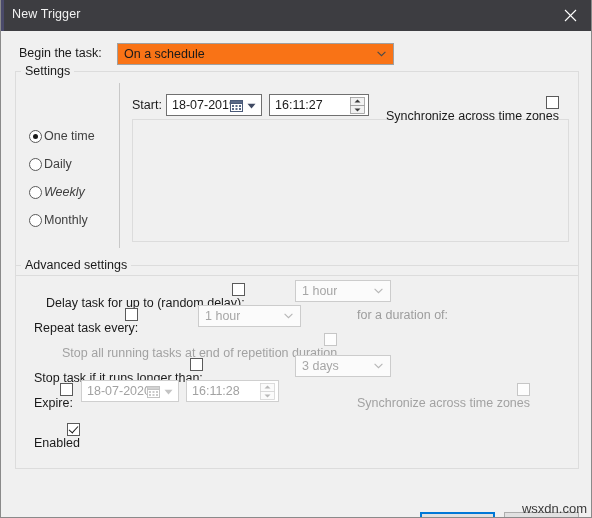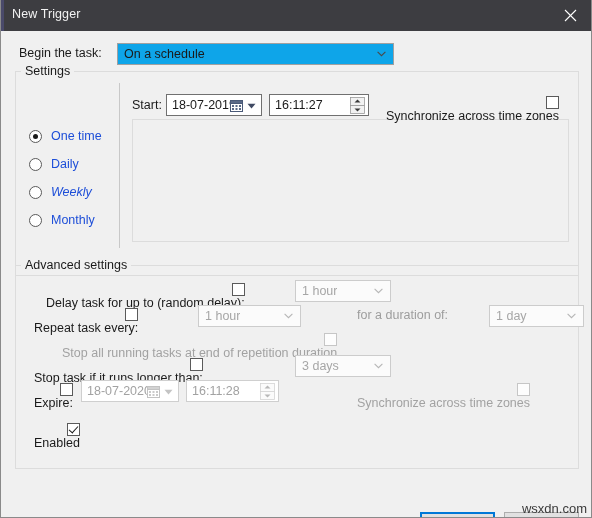--- a/index.html
+++ b/index.html
@@ -71,21 +71,21 @@
     white-space: nowrap;
   }
   .lbl.dis { color: #9d9d9d; }
 
   
   #begin-label { left: 18px; top: 15px; }
 
   .combo {
     position: absolute;
     box-sizing: border-box;
-    background: #0ea5e9;
+    background: #f97316;
     border: 1px solid #a0a0a0;
     height: 22px;
     font-size: 12.5px;
     color: #1a1a1a;
   }
   .combo .combo-text {
     position: absolute;
     left: 6px; top: 3px;
     white-space: nowrap;
     overflow: hidden;
@@ -159,23 +159,23 @@
   }
   .radio.on::after {
     content: "";
     position: absolute;
     left: 3px; top: 3px;
     width: 5px; height: 5px;
     border-radius: 50%;
     background: #1a1a1a;
   }
   .radio-label {
-    margin-left: 9px;
-    font-size: 12.5px;
-    color: #1d4ed8;
+    margin-left: 2px;
+    font-size: 12.5px;
+    color: #404040;
     white-space: nowrap;
   }
 
   
   .check {
     width: 13px; height: 13px;
     box-sizing: border-box;
     border: 1px solid #5a5a5a;
     background: #ffffff;
     position: relative;
@@ -400,26 +400,20 @@
       <span class="check"></span>
       <span class="check-label">Repeat task every:</span>
     </div>
     <div class="combo dis" id="repeat-combo">
       <span class="combo-text">1 hour</span>
       <svg class="chev" viewBox="0 0 9 6">
         <polyline points="0.6,0.8 4.5,4.7 8.4,0.8" fill="none" stroke="#b6b6b6" stroke-width="1.1"></polyline>
       </svg>
     </div>
     <div class="lbl dis" id="duration-label">for a duration of:</div>
-    <div class="combo dis" id="duration-combo">
-      <span class="combo-text">1 day</span>
-      <svg class="chev" viewBox="0 0 9 6">
-        <polyline points="0.6,0.8 4.5,4.7 8.4,0.8" fill="none" stroke="#b6b6b6" stroke-width="1.1"></polyline>
-      </svg>
-    </div>
 
     <div class="check-row" id="stopall-row">
       <span class="check dis"></span>
       <span class="check-label dis">Stop all running tasks at end of repetition duration</span>
     </div>
 
     <div class="check-row" id="stoptask-row">
       <span class="check"></span>
       <span class="check-label">Stop task if it runs longer than:</span>
     </div>

